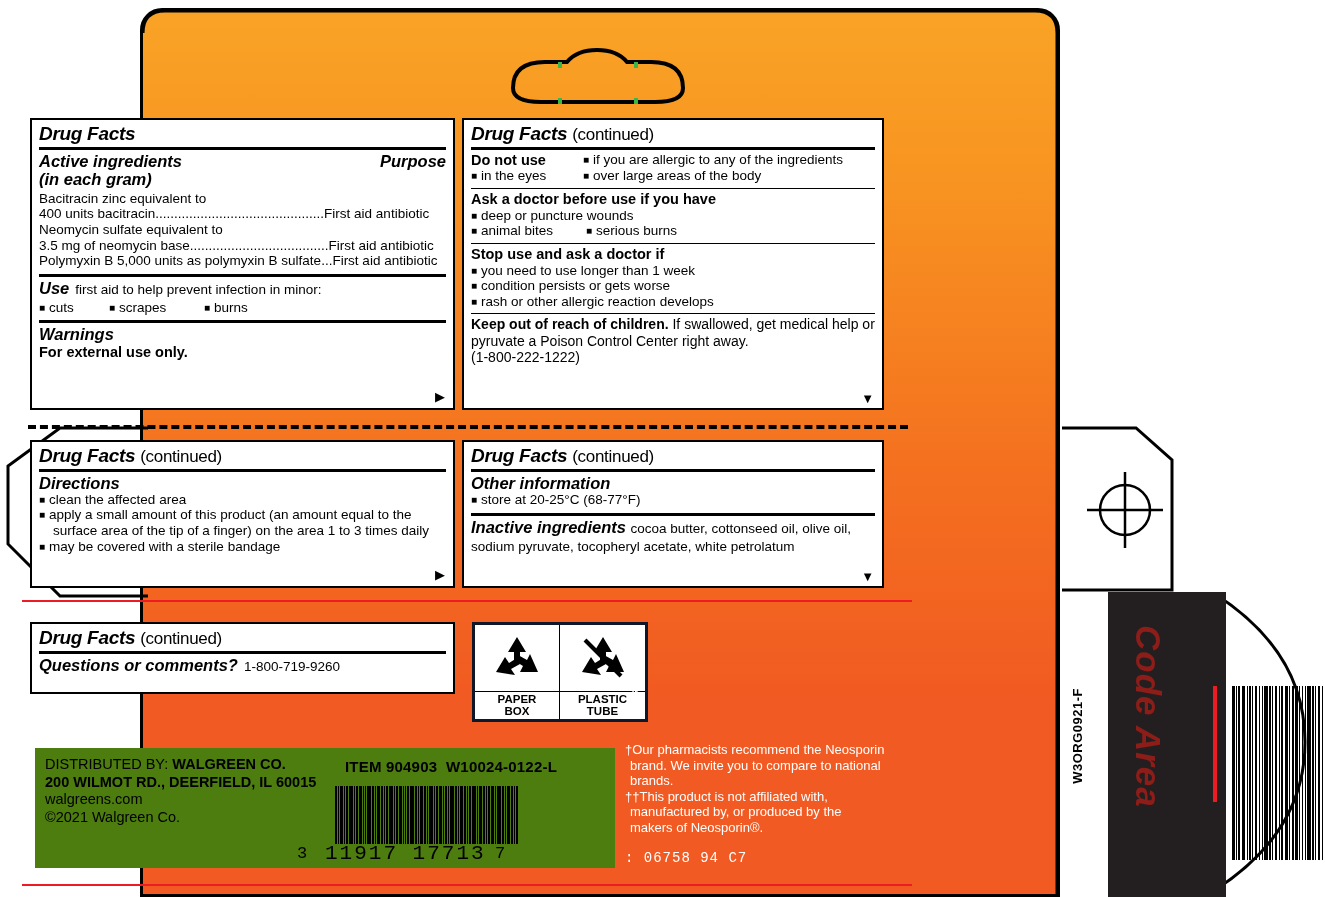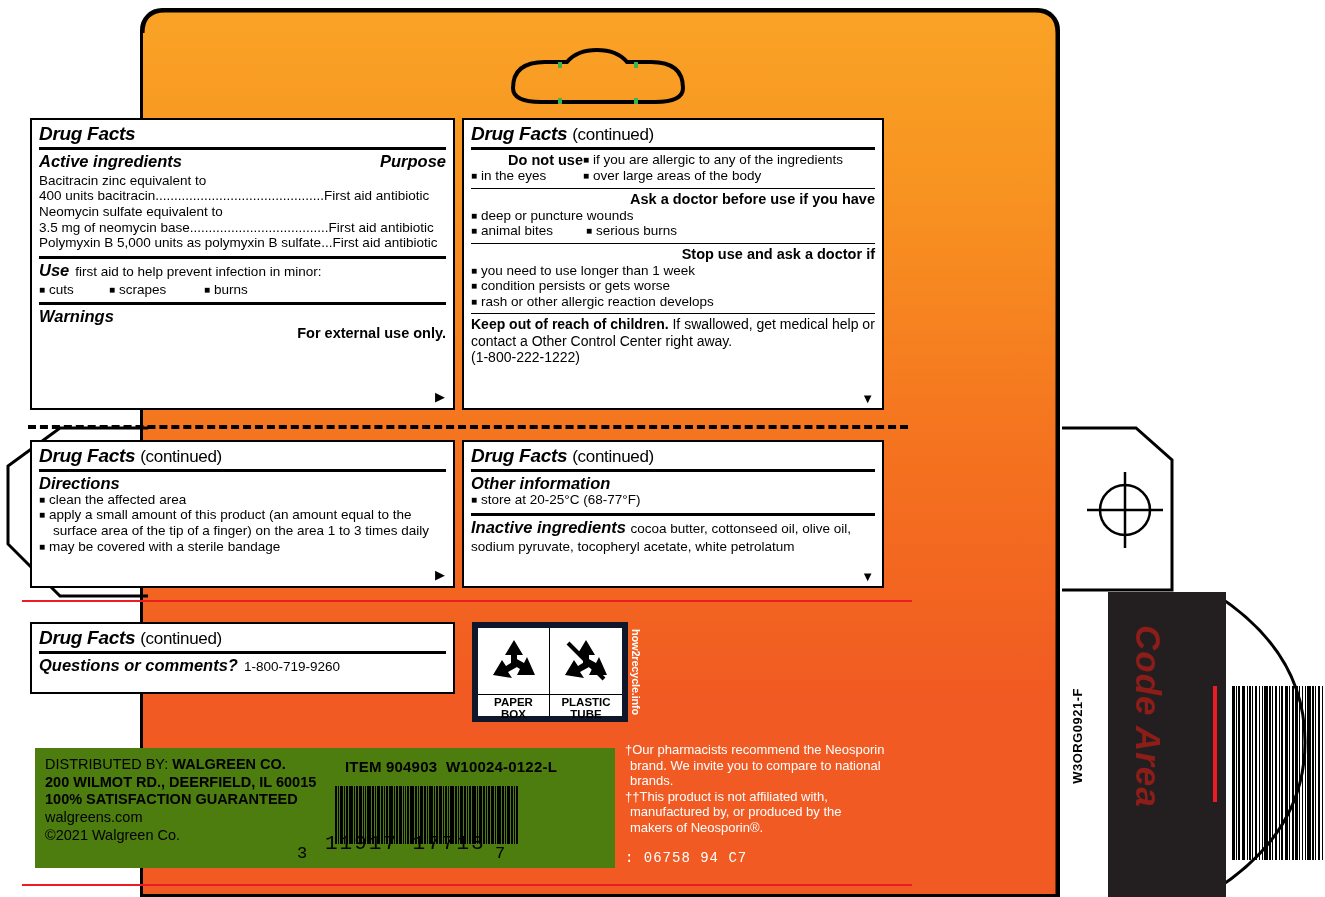--- a/index.html
+++ b/index.html
@@ -71,21 +71,20 @@
   .sub {
     font-weight: bold;
     font-style: italic;
     font-size: 16.5px;
     line-height: 1.1;
   }
   .subplain {
     font-weight: bold;
     font-size: 14.5px;
     line-height: 1.15;
-    text-align: right;
   }
   .txt {
     font-size: 13.5px;
     line-height: 1.16;
   }
   .sq::before {
     content: "\25A0";
     font-size: 10px;
     margin-right: 4px;
     position: relative;
@@ -130,24 +129,24 @@
     height: 2px;
   }
   #red1 { left: 22px; top: 600px; width: 890px; }
   #red2 { left: 22px; top: 884px; width: 890px; }
 
   
   #recycle {
     position: absolute;
     left: 472px;
     top: 622px;
-    width: 156px;
+    width: 176px;
     height: 100px;
     background: #fff;
-    border: 6px solid #0f172a;
+    border: 3px solid #0f172a;
     box-sizing: border-box;
     display: flex;
   }
   .rc-cell {
     width: 50%;
     position: relative;
     border-right: 1px solid #000;
     box-sizing: border-box;
   }
   .rc-cell:last-child { border-right: none; }
@@ -326,20 +325,21 @@
 
 <div class="panel" id="p-left-1">
   <div class="hdr">
     <span>Drug Facts</span>
   </div>
   <div class="rule-thick"></div>
   <div class="purpose-row">
     <div class="sub">Active ingredients</div>
     <div class="sub">Purpose</div>
   </div>
+  <div class="sub">(in each gram)</div>
   <div class="txt" style="margin-top:3px">Bacitracin zinc equivalent to</div>
   <div class="txt">400 units bacitracin.............................................First aid antibiotic</div>
   <div class="txt">Neomycin sulfate equivalent to</div>
   <div class="txt">3.5 mg of neomycin base.....................................First aid antibiotic</div>
   <div class="txt">Polymyxin B 5,000 units as polymyxin B sulfate...First aid antibiotic</div>
   <div class="rule-thick" style="margin-top:5px"></div>
   <div class="row" style="align-items:baseline">
     <div class="sub pad-r">Use</div>
     <div class="txt">first aid to help prevent infection in minor:</div>
   </div>
@@ -376,21 +376,21 @@
     <div class="txt sq">serious burns</div>
   </div>
   <div class="rule-thin" style="margin-top:4px"></div>
   <div class="subplain">Stop use and ask a doctor if</div>
   <div class="txt sq">you need to use longer than 1 week</div>
   <div class="txt sq">condition persists or gets worse</div>
   <div class="txt sq">rash or other allergic reaction develops</div>
   <div class="rule-thin" style="margin-top:4px"></div>
   <div class="txt" style="font-size:14px">
     <b>Keep out of reach of children.</b>
-    <span>If swallowed, get medical help or contact a Other Control Center right away.</span>
+    <span>If swallowed, get medical help or pyruvate a Poison Control Center right away.</span>
   </div>
   <div class="txt" style="font-size:14px">(1-800-222-1222)</div>
   <div class="arrow-d">▼</div>
 </div>
 
 <div class="panel" id="p-left-2">
   <div class="hdr">
     <span>Drug Facts</span>
     <span class="cont">(continued)</span>
   </div>
@@ -460,21 +460,20 @@
   </div>
 </div>
 <div id="how2recycle">how2recycle.info</div>
 
 <div id="distrib">
   <div class="d1">
     <span>DISTRIBUTED BY:</span>
     <b>WALGREEN CO.</b>
   </div>
   <div class="d1"><b>200 WILMOT RD., DEERFIELD, IL 60015</b></div>
-  <div class="d1"><b>100% SATISFACTION GUARANTEED</b></div>
   <div class="d1">walgreens.com</div>
   <div class="d1">©2021 Walgreen Co.</div>
 
   <div id="item-line">
     <span>ITEM 904903</span>&nbsp;&nbsp;<span>W10024-0122-L</span>
   </div>
 
   <div id="upc">
     <div id="upc-bars">
       <i style="width:2px"></i>
@@ -533,21 +532,21 @@
         <i style="width:4px"></i>
         <i style="width:2px"></i>
         <i style="width:1px"></i>
       <i style="width:3px"></i>
         <i style="width:2px"></i>
         <i style="width:1px"></i>
         <i style="width:2px"></i>
     </div>
   </div>
   <div style="position:absolute;left:262px;top:96px;font-family:'Liberation Mono',monospace;font-size:17px">3</div>
-  <div style="position:absolute;left:290px;top:84px;font-family:'Liberation Mono',monospace;font-size:21px;letter-spacing:2px">11917 17713</div>
+  <div style="position:absolute;left:290px;top:94px;font-family:'Liberation Mono',monospace;font-size:21px;letter-spacing:2px">11917 17713</div>
   <div style="position:absolute;left:460px;top:96px;font-family:'Liberation Mono',monospace;font-size:17px">7</div>
 </div>
 
 <div id="footnote">
   <div class="ln">†Our pharmacists recommend the Neosporin brand. We invite you to compare to national brands.</div>
   <div class="ln">††This product is not affiliated with, manufactured by, or produced by the makers of Neosporin®.</div>
   <div id="code-num">: 06758 94 C7</div>
 </div>
 
 <div id="vert-code">W3ORG0921-F</div>

